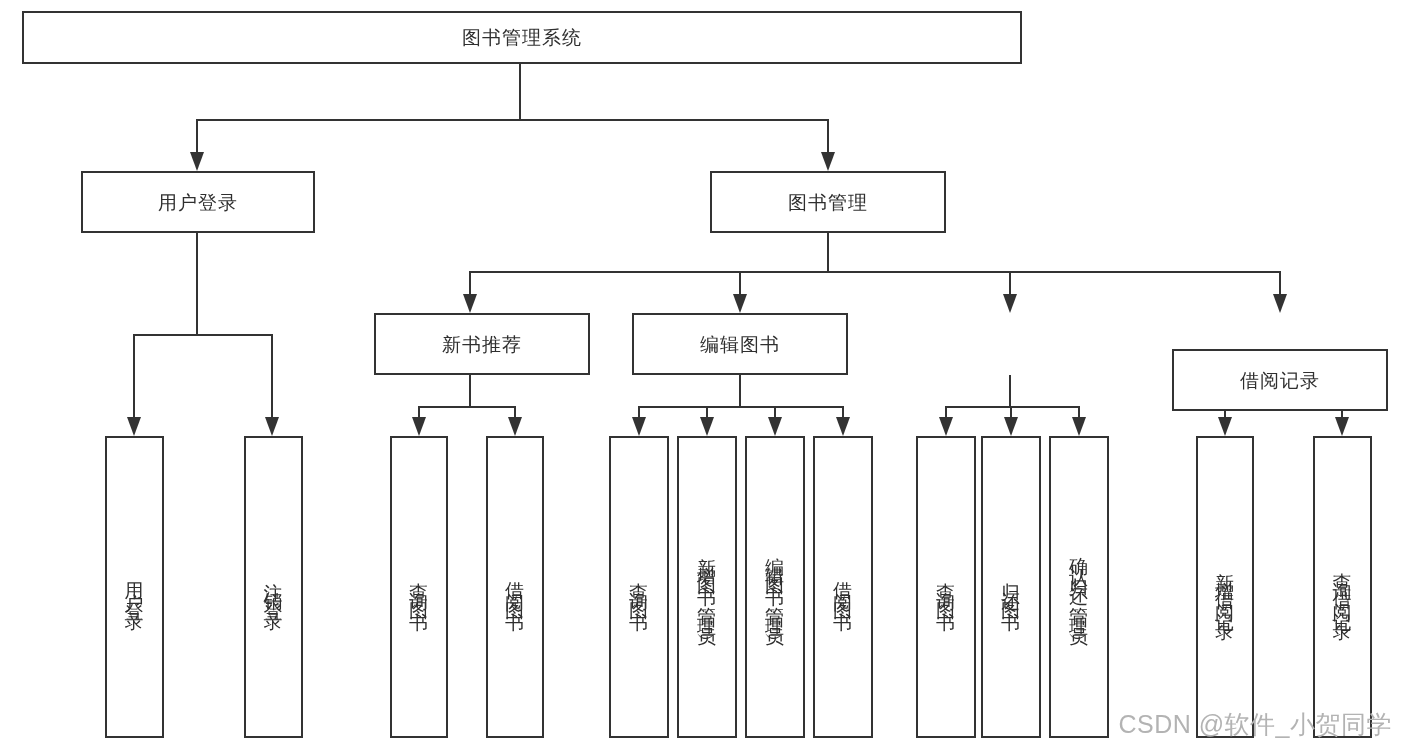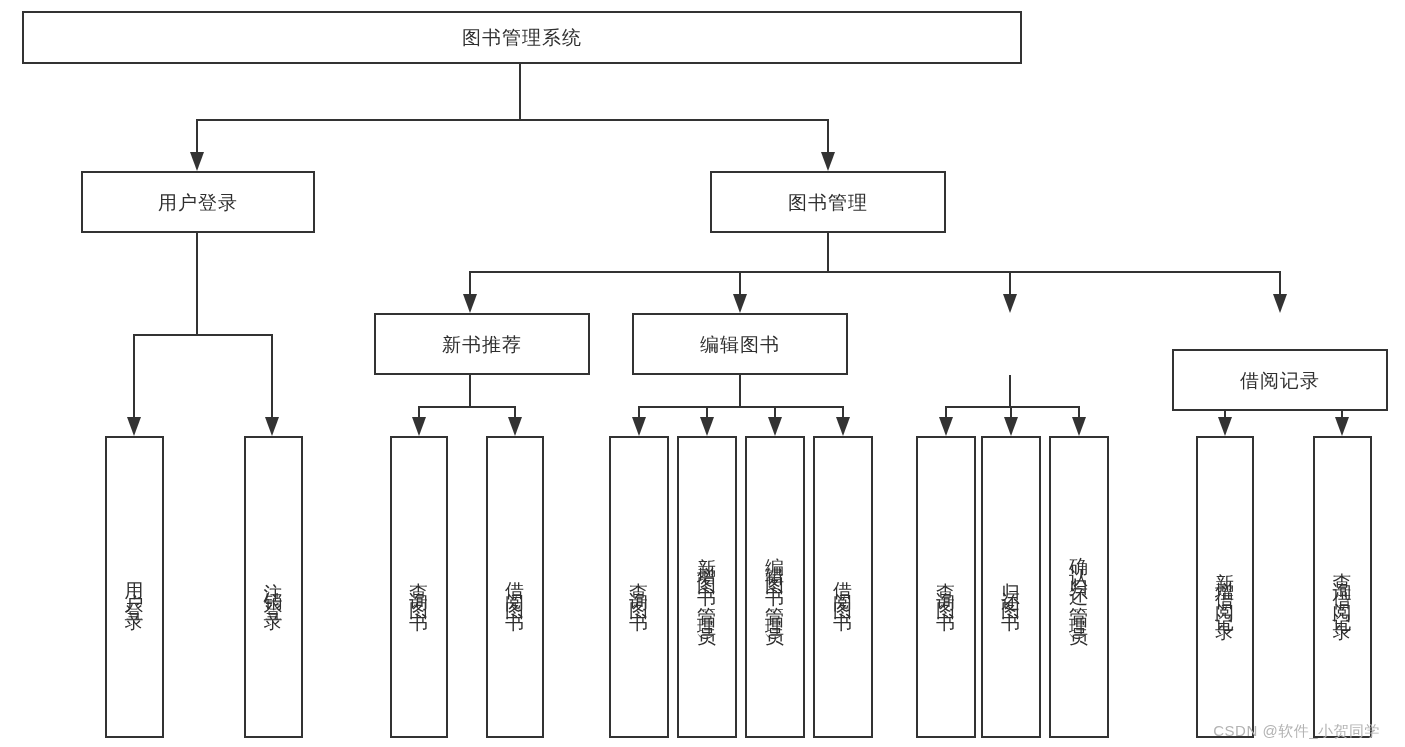--- a/index.html
+++ b/index.html
@@ -32,22 +32,22 @@
   .leaf span{
     writing-mode:vertical-rl;
     text-orientation:mixed;
     font-size:19px;
     letter-spacing:10px;
     line-height:1;
     white-space:nowrap;
   }
   .watermark{
     position:absolute;
-    right:25px;bottom:6px;
-    font-size:15px;
+    right:13px;bottom:6px;
+    font-size:25px;
     color:var(--watermark);
     z-index:3;
     letter-spacing:0.5px;
     white-space:nowrap;
   }
 </style>
 </head>
 <body>
 
 <div class="stage">

